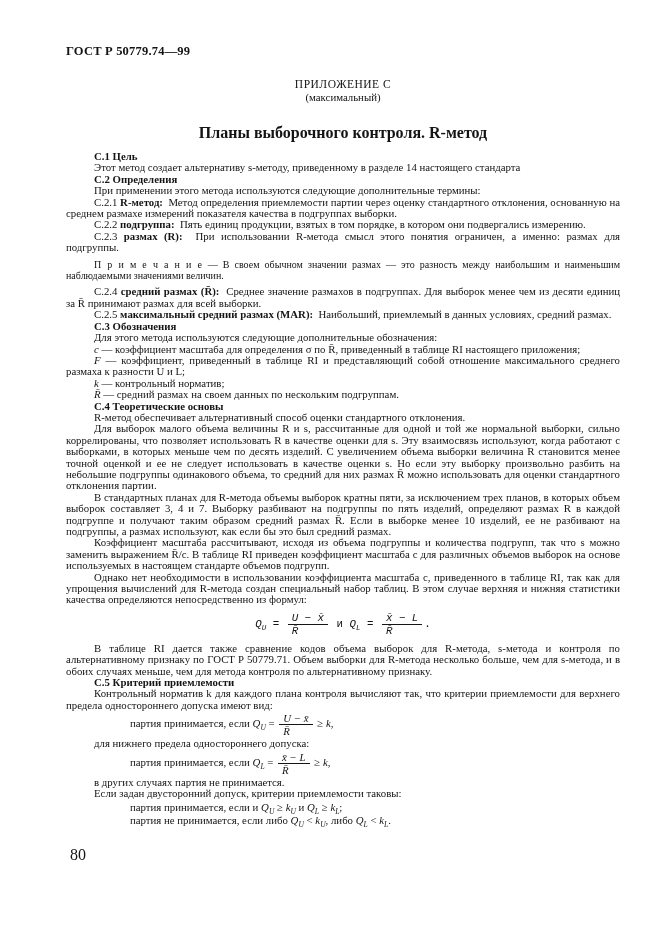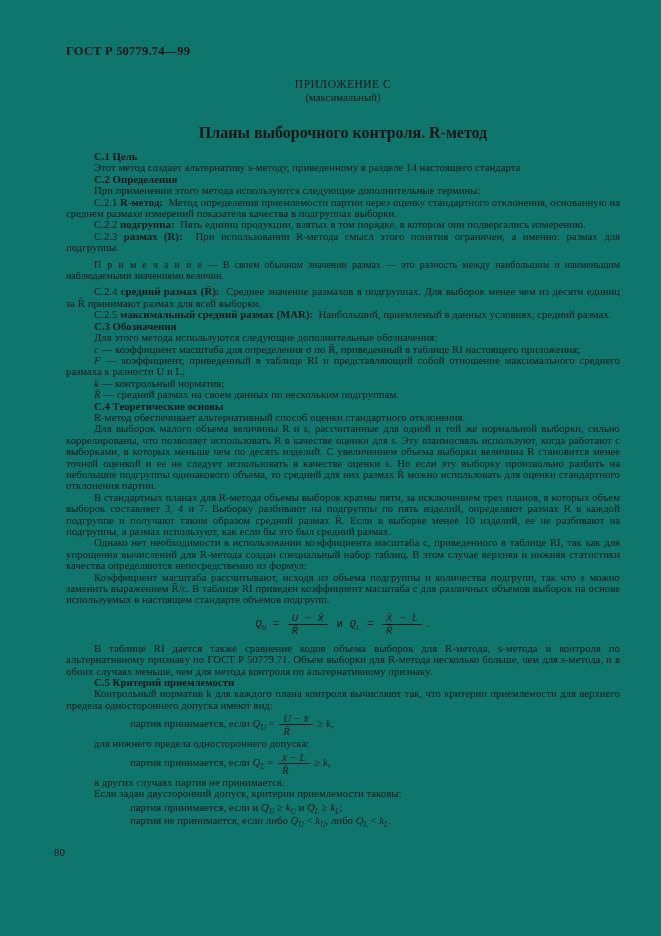--- a/index.html
+++ b/index.html
@@ -1,19 +1,19 @@
 <!DOCTYPE html>
 <html><head>
 <meta charset="utf-8">
 <style>
   html,body{margin:0;padding:0;background:#e8e8e8;}
   .page{
     position:relative;
     width:661px;height:936px;
-    background:#0f766e;
+    background:#ffffff;
     color:#141414;
     font-family:"Liberation Serif","DejaVu Serif",serif;
     overflow:hidden;
     box-sizing:border-box;
   }
   .doc-number{
     position:absolute;left:66px;top:44px;
     font-weight:bold;font-size:12.5px;letter-spacing:.2px;
   }
   .content{
@@ -28,21 +28,21 @@
   .note{font-size:10px;margin-top:5px !important;margin-bottom:5px !important;}
   .note-label{letter-spacing:.5px;}
   .v{font-style:italic;}
   sub{font-size:7.5px;line-height:0;font-style:italic;}
   .frac{display:inline-block;vertical-align:middle;text-align:left;margin:0 2px;text-indent:0;}
   .frac .fnum{display:block;padding:0 4px 1px;border-bottom:1px solid #141414;line-height:10px;}
   .frac .fden{display:block;padding:1px 4px 0;line-height:10px;}
   .formula-center{text-align:center;text-indent:0 !important;margin:7px 0 7px 0 !important;font-family:Liberation Mono, monospace;}
   .formula-line{text-indent:0 !important;padding-left:64px;text-align:left;margin:2px 0 2px 0 !important;}
   .tight{white-space:nowrap;}
-  .page-number{position:absolute;left:54px;top:846px;font-size:11px;}
+  .page-number{position:absolute;left:70px;top:846px;font-size:16px;}
 </style>
 </head>
 <body>
 
 <div class="page">
 
   <div class="doc-number">ГОСТ Р 50779.74—99</div>
 
   <div class="content">
 
@@ -71,22 +71,22 @@
       <p>Для этого метода используются следующие дополнительные обозначения:</p>
       <p><i class="v">c</i> <span>— коэффициент масштаба для определения σ по R̄, приведенный в таблице RI настоящего приложения;</span></p>
       <p><i class="v">F</i> <span>— коэффициент, приведенный в таблице RI и представляющий собой отношение максимального среднего размаха к разности U и L;</span></p>
       <p><i class="v">k</i> <span>— контрольный норматив;</span></p>
       <p><i class="v">R̄</i> <span>— средний размах на своем данных по нескольким подгруппам.</span></p>
 
       <p class="h">С.4 Теоретические основы</p>
       <p>R-метод обеспечивает альтернативный способ оценки стандартного отклонения.</p>
       <p>Для выборок малого объема величины R и s, рассчитанные для одной и той же нормальной выборки, сильно коррелированы, что позволяет использовать R в качестве оценки для s. Эту взаимосвязь используют, когда работают с выборками, в которых меньше чем по десять изделий. С увеличением объема выборки величина R становится менее точной оценкой и ее не следует использовать в качестве оценки s. Но если эту выборку произвольно разбить на небольшие подгруппы одинакового объема, то средний для них размах R̄ можно использовать для оценки стандартного отклонения партии.</p>
       <p>В стандартных планах для R-метода объемы выборок кратны пяти, за исключением трех планов, в которых объем выборок составляет 3, 4 и 7. Выборку разбивают на подгруппы по пять изделий, определяют размах R в каждой подгруппе и получают таким образом средний размах R̄. Если в выборке менее 10 изделий, ее не разбивают на подгруппы, а размах используют, как если бы это был средний размах.</p>
+      <p>Коэффициент масштаба рассчитывают, исходя из объема подгруппы и количества подгрупп, так что s можно заменить выражением R̄/c. В таблице RI приведен коэффициент масштаба c для различных объемов выборок на основе используемых в настоящем стандарте объемов подгрупп.</p>
       <p>Однако нет необходимости в использовании коэффициента масштаба c, приведенного в таблице RI, так как для упрощения вычислений для R-метода создан специальный набор таблиц. В этом случае верхняя и нижняя статистики качества определяются непосредственно из формул:</p>
-      <p>Коэффициент масштаба рассчитывают, исходя из объема подгруппы и количества подгрупп, так что s можно заменить выражением R̄/c. В таблице RI приведен коэффициент масштаба c для различных объемов выборок на основе используемых в настоящем стандарте объемов подгрупп.</p>
 
       <p class="formula-center"><span class="tight"><i class="v">Q</i><sub>U</sub> <span>=</span> <span class="frac"><span class="fnum"><i class="v">U − x̄</i></span><span class="fden"><i class="v">R̄</i></span></span></span> <span>и</span> <span class="tight"><i class="v">Q</i><sub>L</sub> <span>=</span> <span class="frac"><span class="fnum"><i class="v">x̄ − L</i></span><span class="fden"><i class="v">R̄</i></span></span><span>.</span></span></p>
 
       <p>В таблице RI дается также сравнение кодов объема выборок для R-метода, s-метода и контроля по альтернативному признаку по ГОСТ Р 50779.71. Объем выборки для R-метода несколько больше, чем для s-метода, и в обоих случаях меньше, чем для метода контроля по альтернативному признаку.</p>
 
       <p class="h">С.5 Критерий приемлемости</p>
       <p>Контрольный норматив k для каждого плана контроля вычисляют так, что критерии приемлемости для верхнего предела одностороннего допуска имеют вид:</p>
 
       <p class="formula-line"><span>партия принимается, если</span> <span class="tight"><i class="v">Q</i><sub>U</sub> <span>=</span> <span class="frac"><span class="fnum"><i class="v">U − x̄</i></span><span class="fden"><i class="v">R̄</i></span></span> <span>≥</span> <i class="v">k</i><span>,</span></span></p>
 

